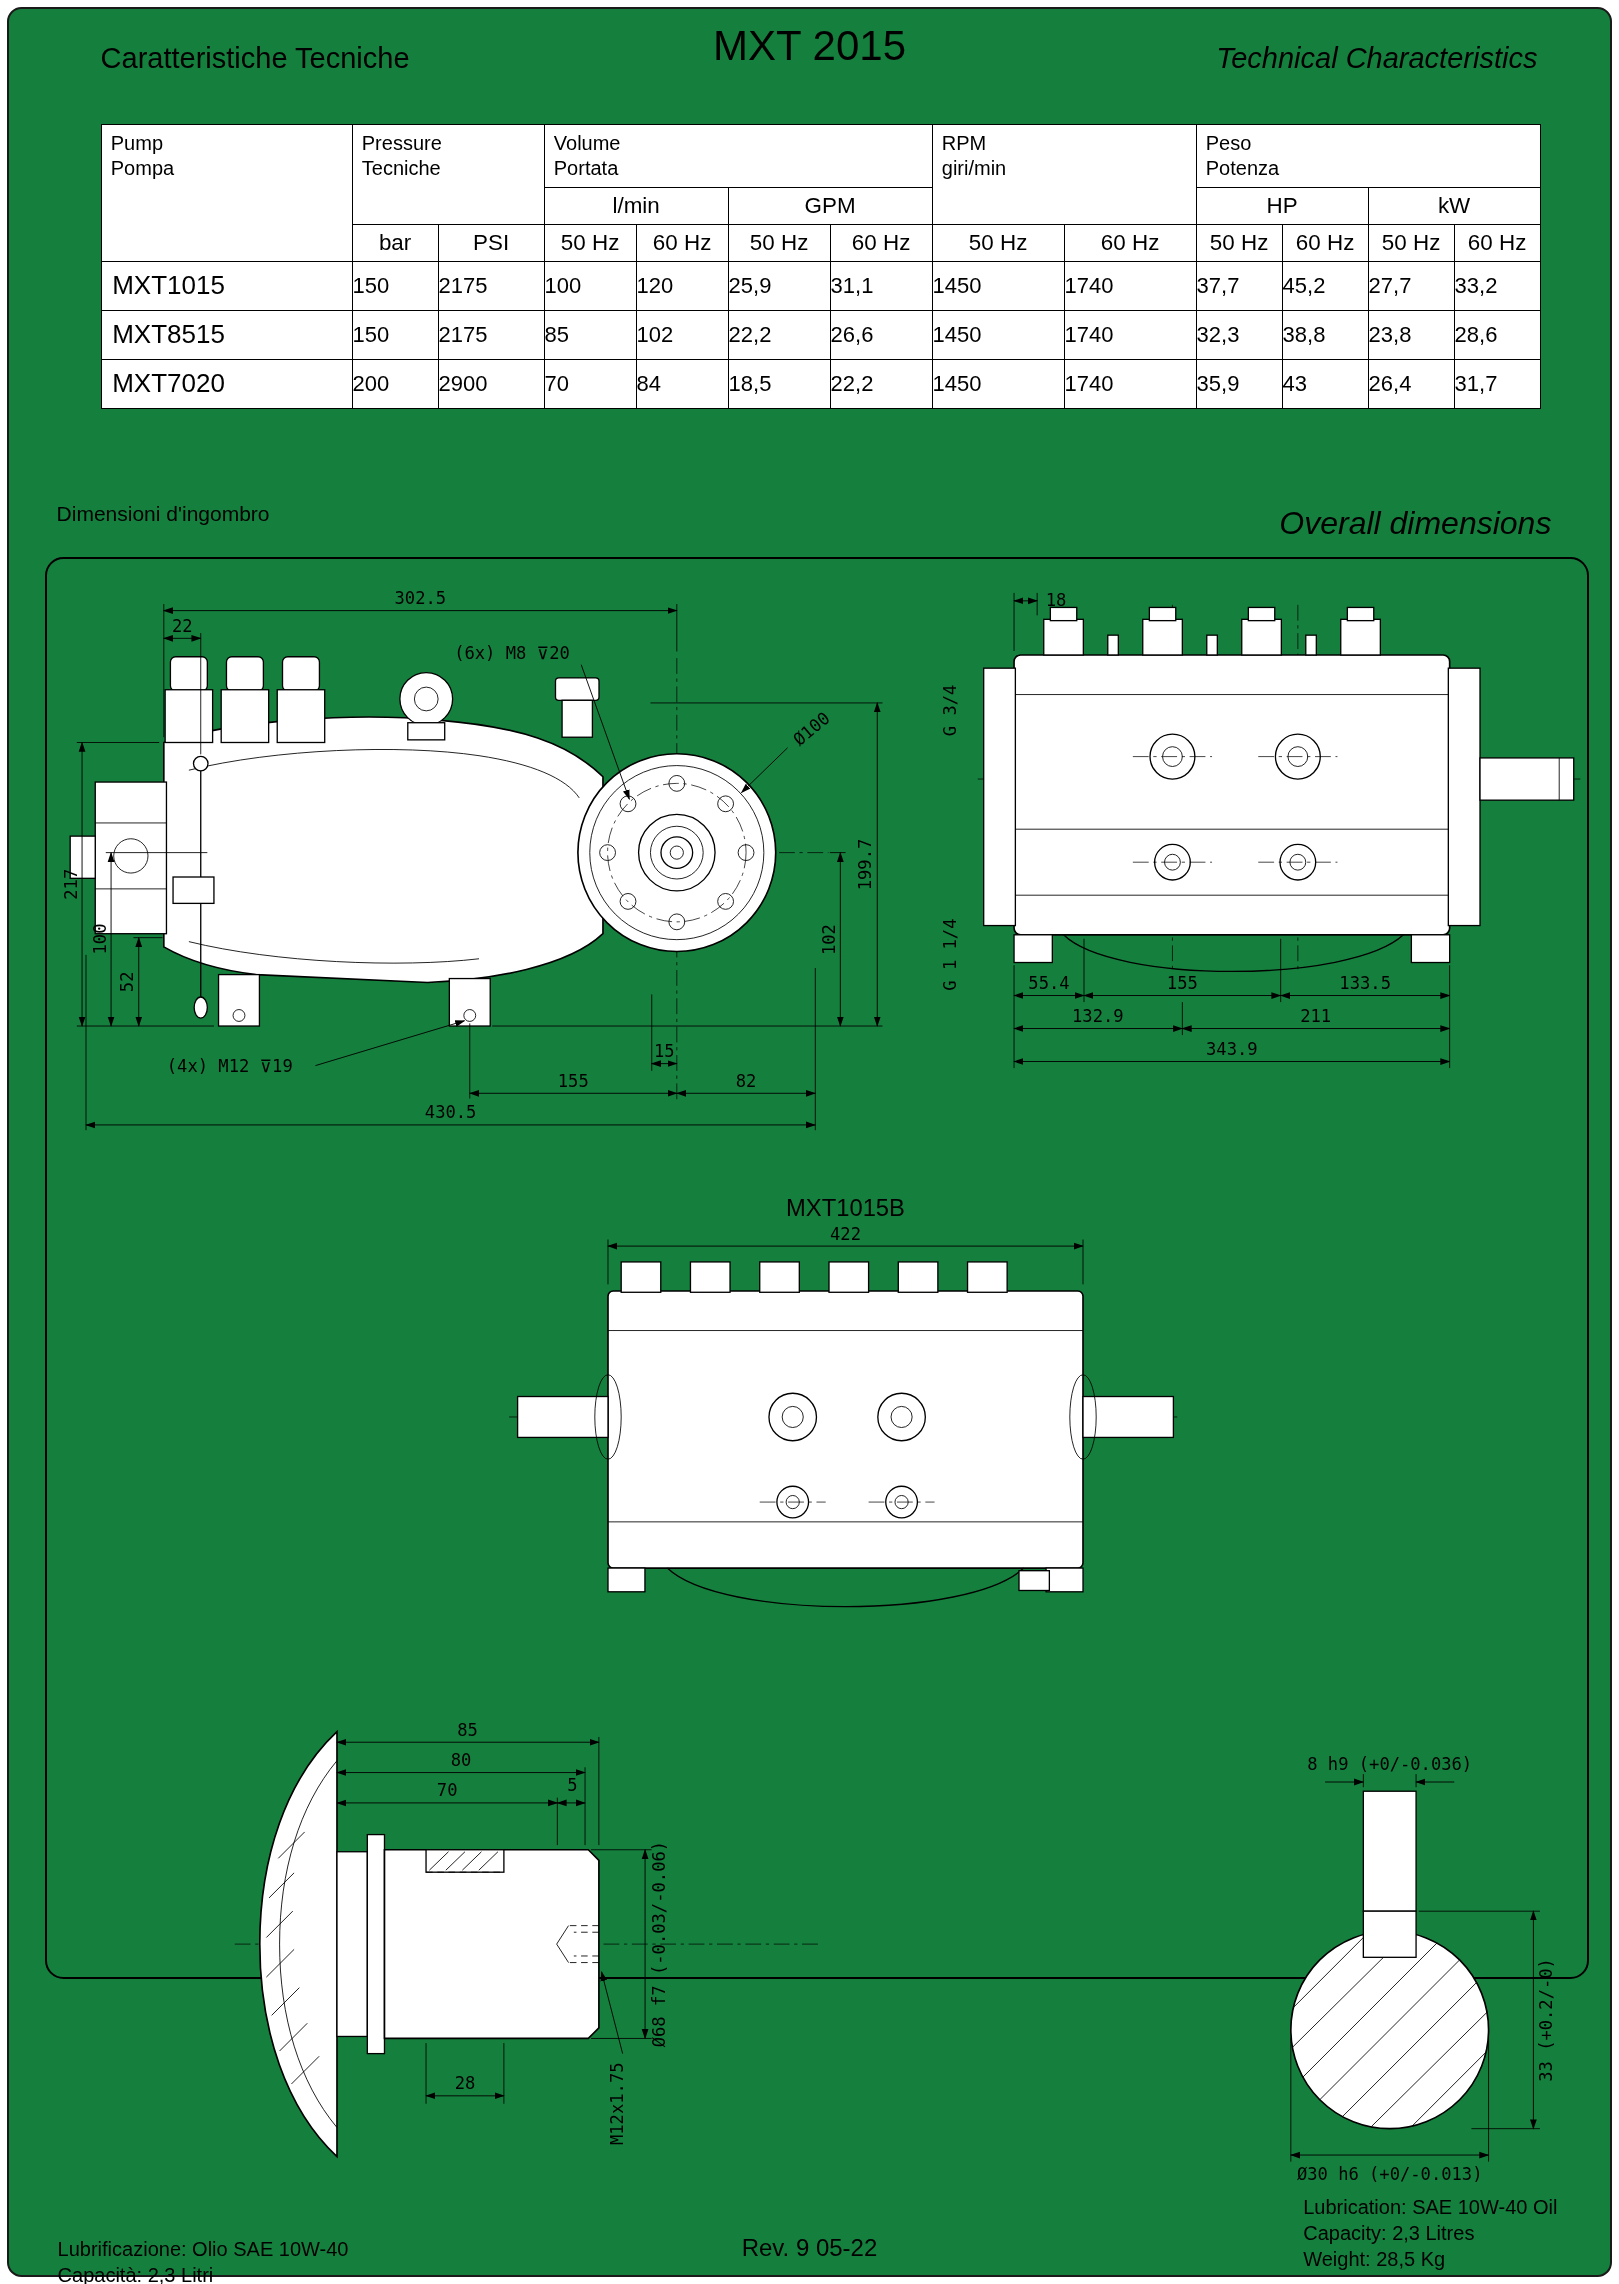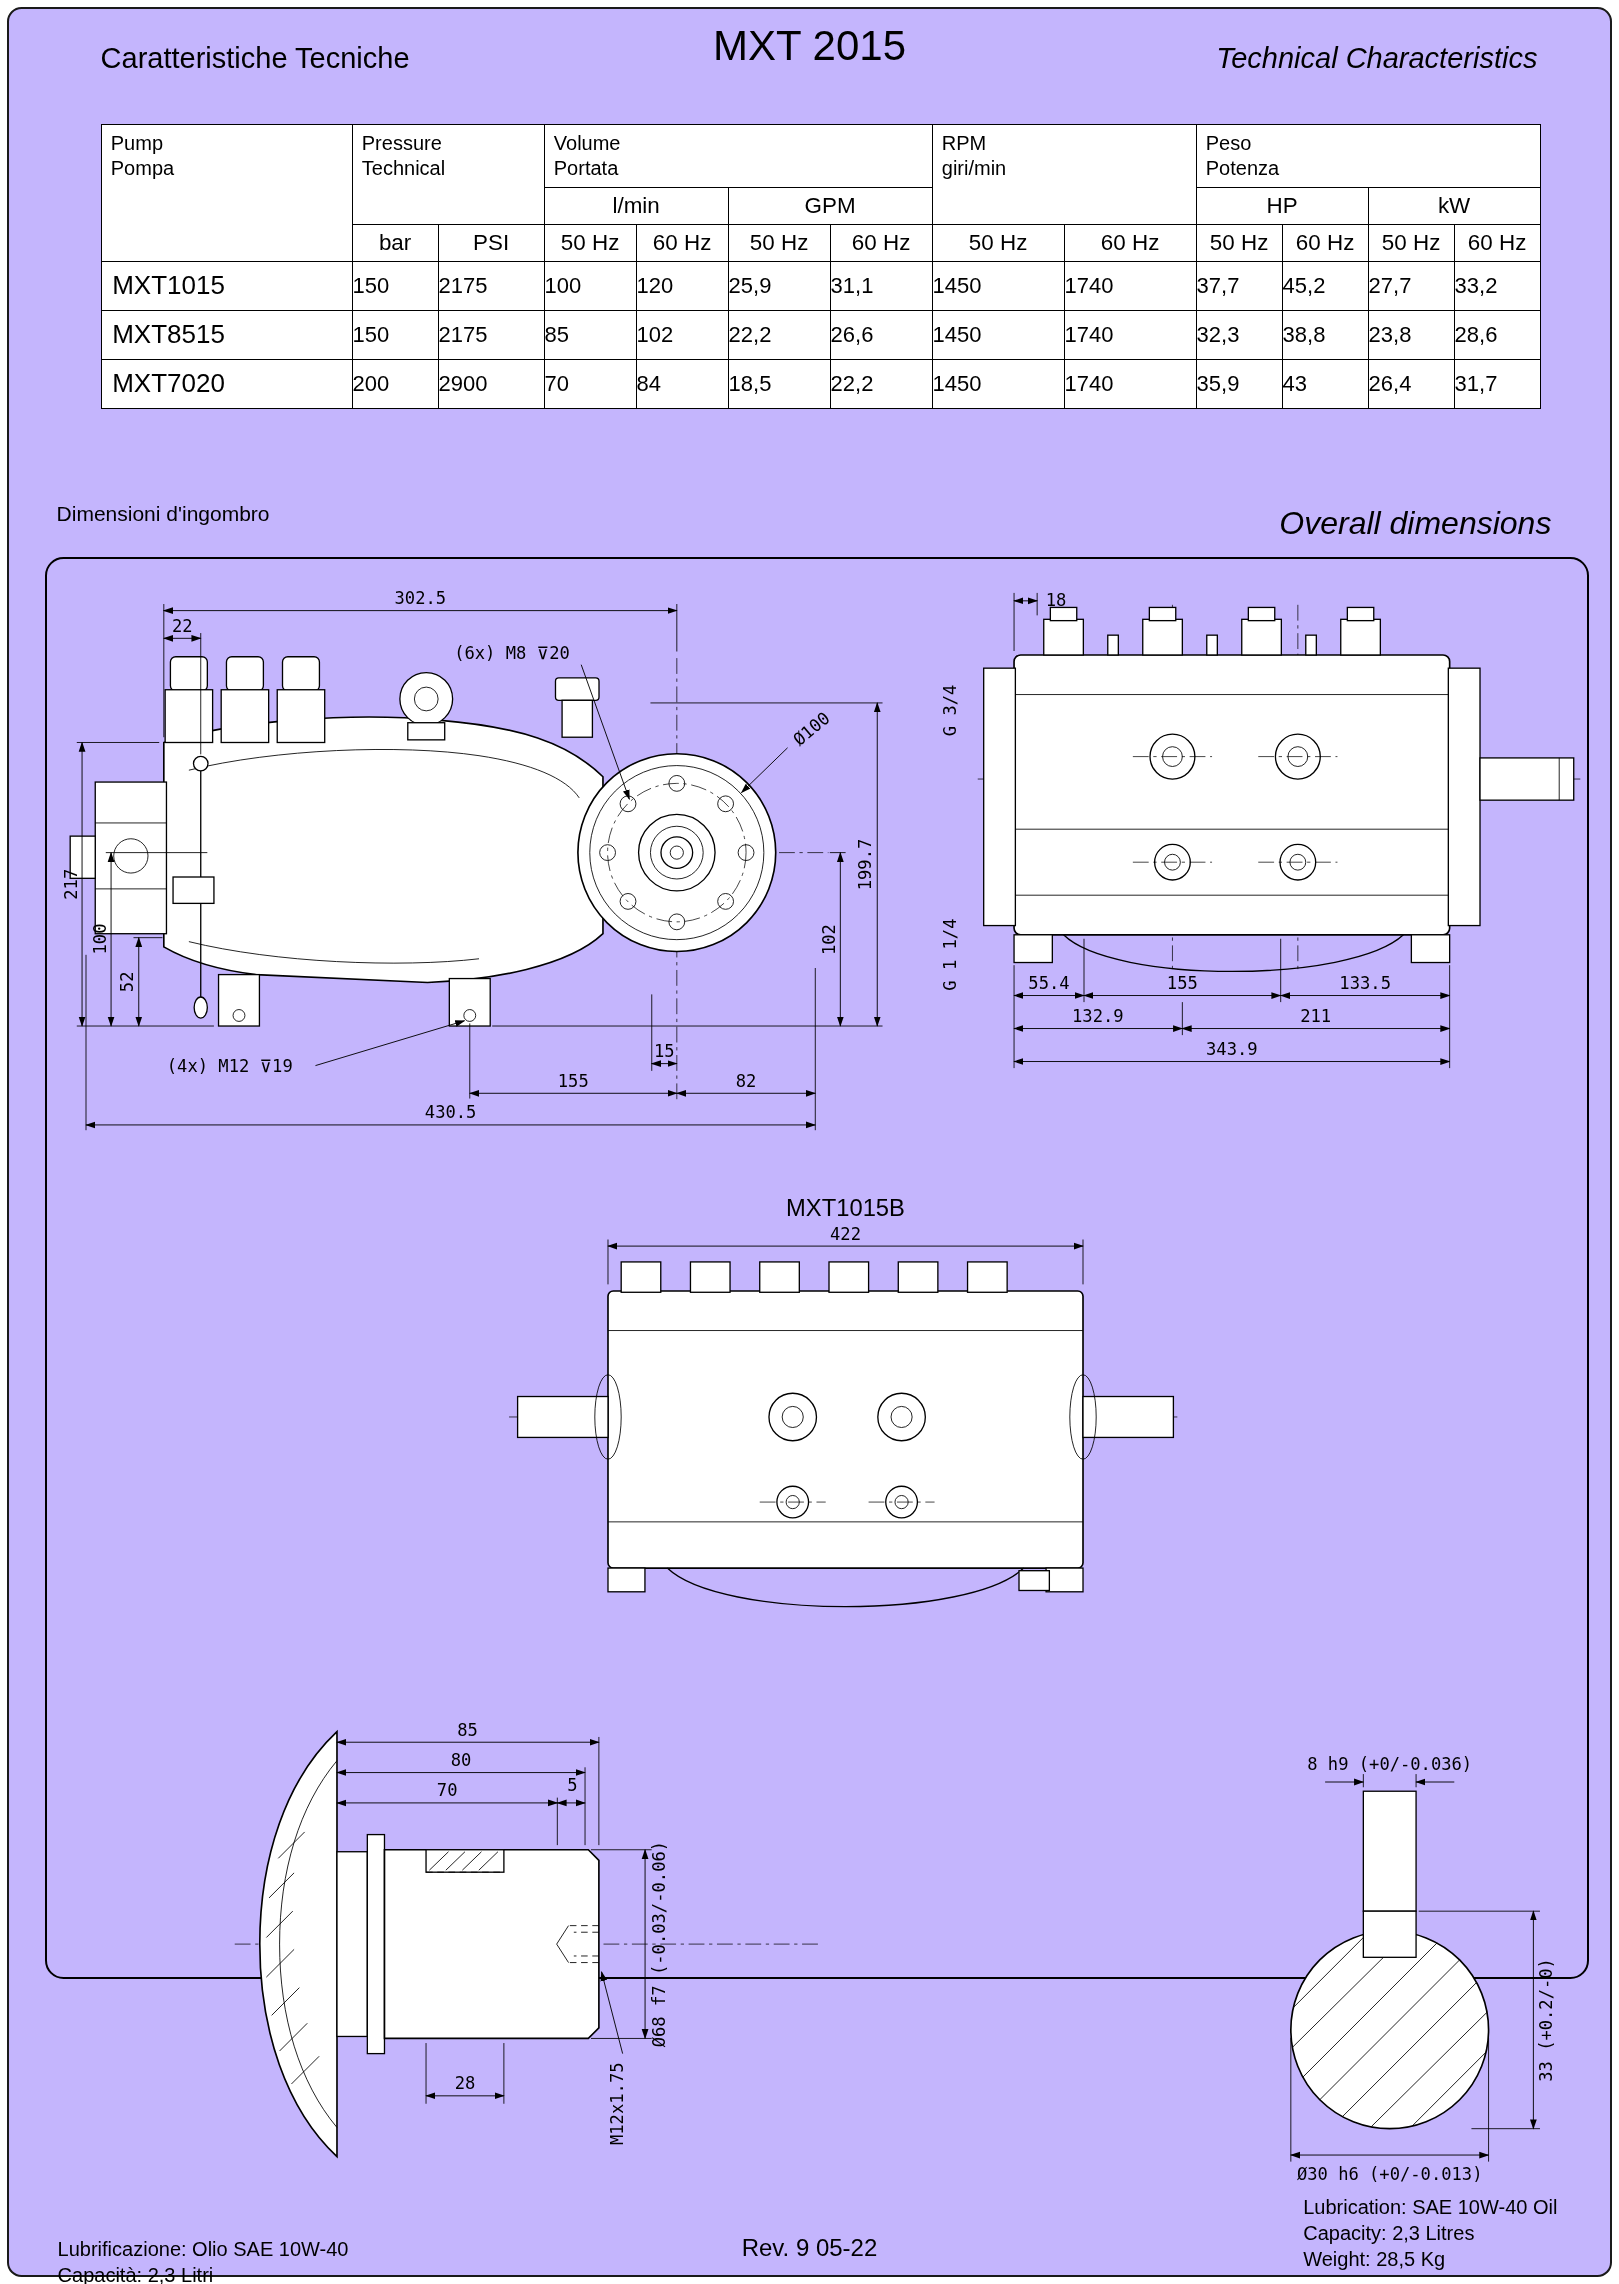--- a/index.html
+++ b/index.html
@@ -1,18 +1,18 @@
 <!DOCTYPE html>
 <html style="font-size:10.6px"><head>
 <meta charset="utf-8">
 <style>
   * { margin:0; padding:0; box-sizing:border-box; }
   html,body { background:#fff; }
   body { width:1619px; height:2284px; position:relative; font-family:"Liberation Sans",sans-serif; color:#000; }
-  .page { position:absolute; inset:6.6px; border:2.6px solid #1a1a1a; border-radius:14.5px; background:#c4b5fd; }
+  .page { position:absolute; inset:6.6px; border:2.6px solid #1a1a1a; border-radius:14.5px; background:#15803d; }
 
   .hdr-left   { position:absolute; left:92px; top:33px; font-size:29px; }
   .hdr-center { position:absolute; left:0; right:0; top:13px; text-align:center; font-size:42px; }
   .hdr-right  { position:absolute; right:73px; top:33px; font-size:29px; font-style:italic; }
 
   table.spec { position:absolute; left:92px; top:115px; border-collapse:collapse; table-layout:fixed; }
   table.spec th, table.spec td { border:1.6px solid #000; background:#fff; }
   th.grp { text-align:left; vertical-align:top; padding:6.6px 9.2px; font-weight:normal; font-size:20px; line-height:24.4px;margin-left:24px; }
   th.sub { font-weight:normal; font-size:22.4px; height:37px; text-align:center; }
   td.val { font-size:22px; height:49px; text-align:left; }
@@ -65,21 +65,21 @@
         <col style="width:86px">
     </colgroup>
     <thead>
       <tr>
         <th class="grp" rowspan="3">
           <div>Pump</div>
           <div>Pompa</div>
         </th>
         <th class="grp" colspan="2" rowspan="2">
           <div>Pressure</div>
-          <div>Technical</div>
+          <div>Tecniche</div>
         </th>
         <th class="grp" colspan="4">
           <div>Volume</div>
           <div>Portata</div>
         </th>
         <th class="grp" colspan="2" rowspan="2">
           <div>RPM</div>
           <div>giri/min</div>
         </th>
         <th class="grp" colspan="4">

